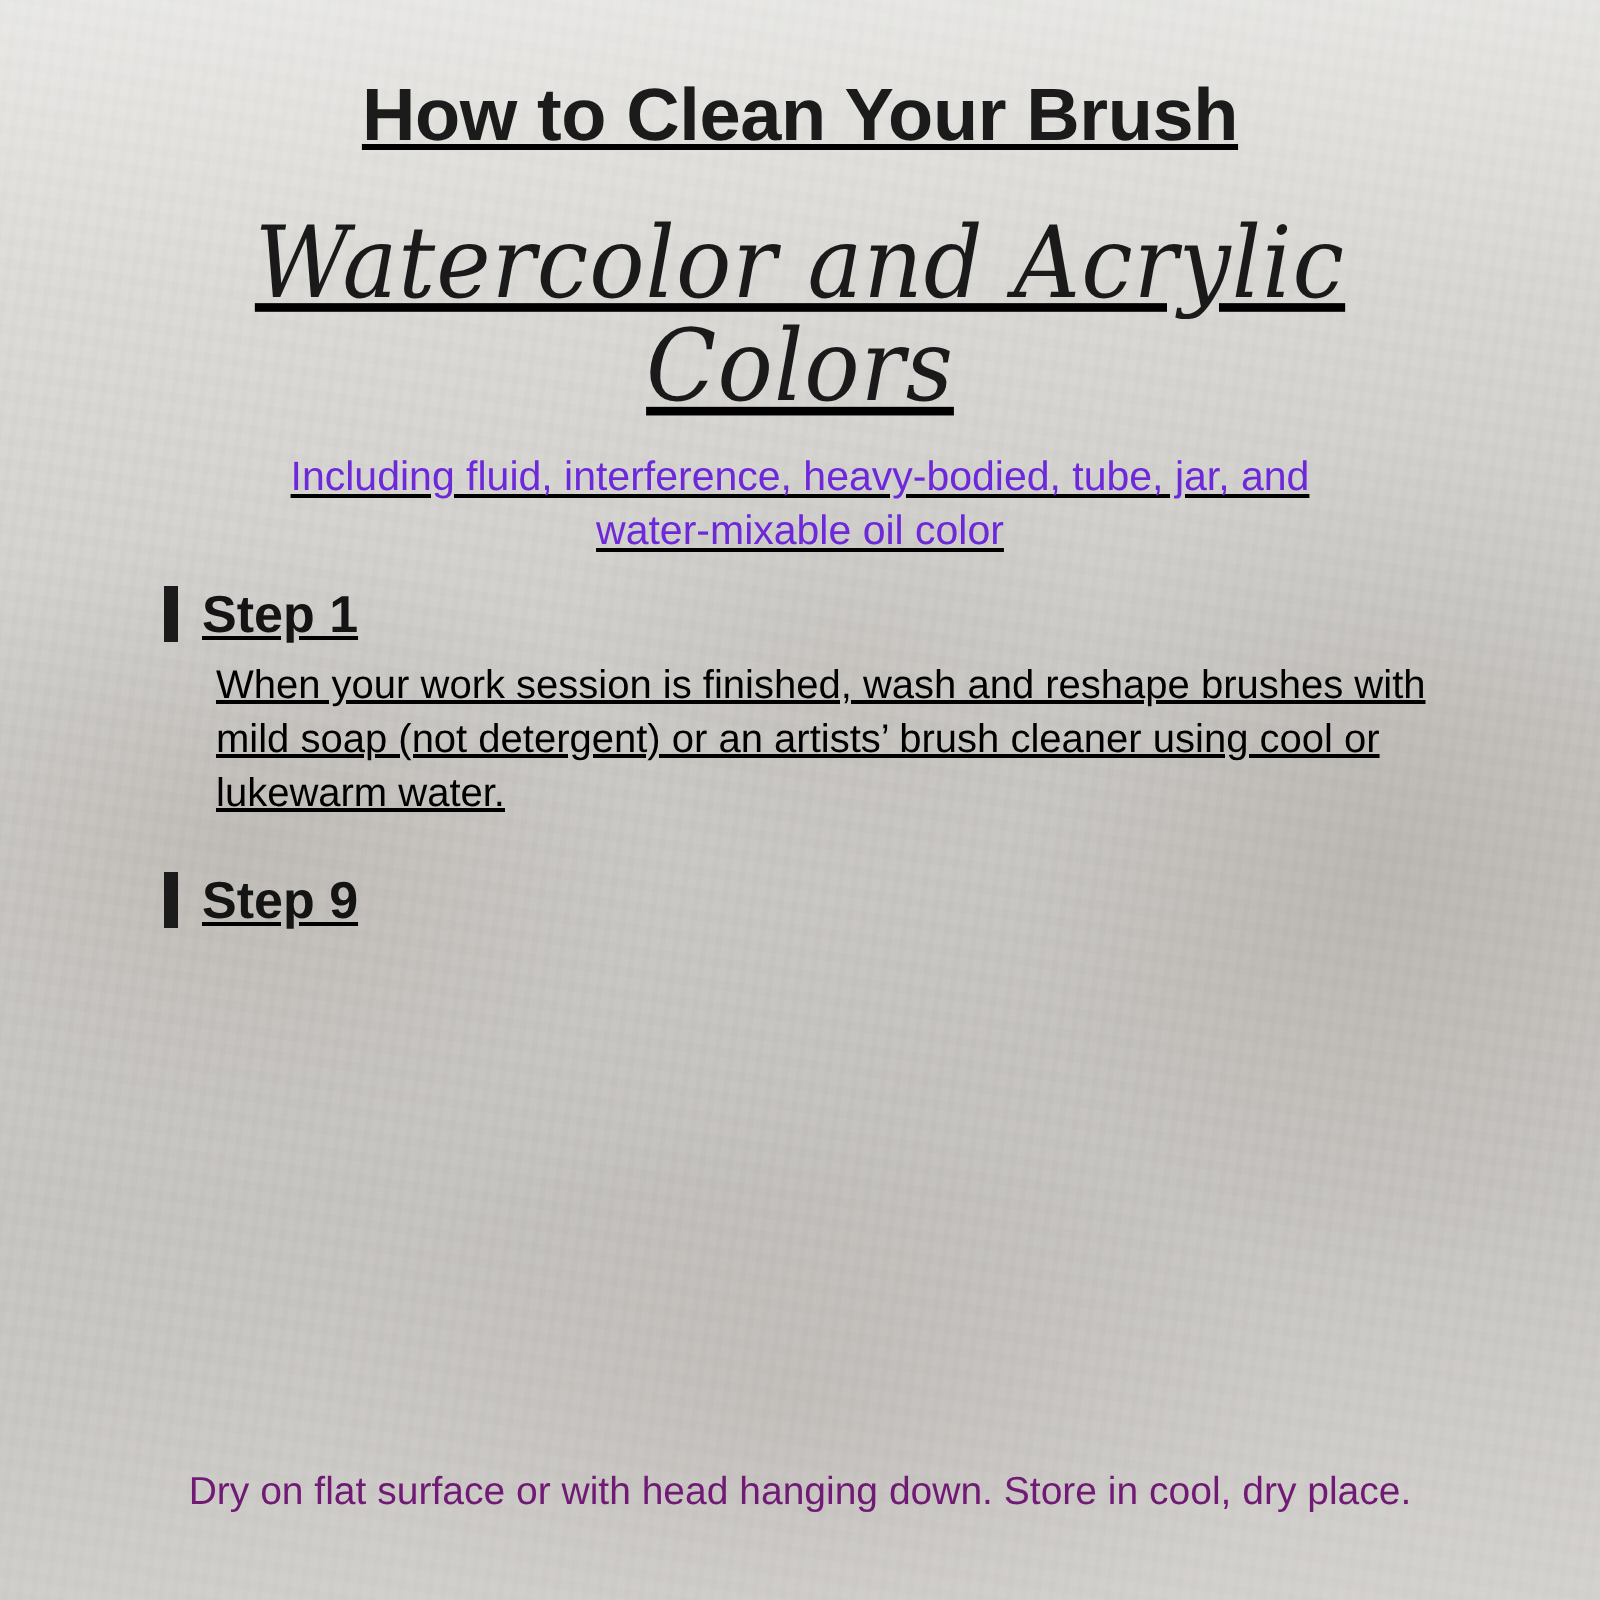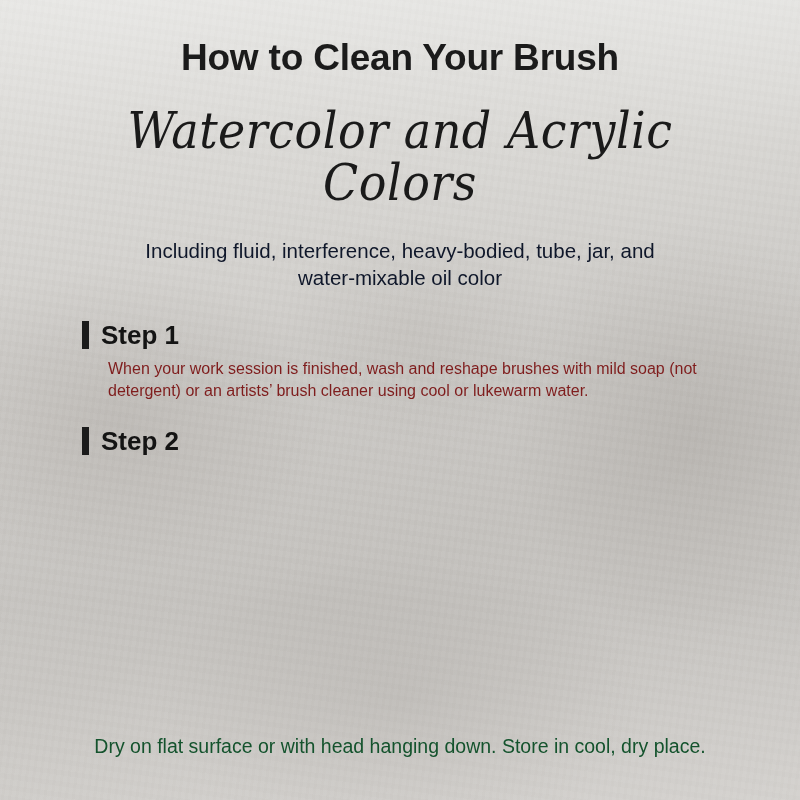--- a/index.html
+++ b/index.html
@@ -13,20 +13,21 @@
     background: #c9c7c4;
     overflow: hidden;
   }
 
   .poster {
     position: relative;
     width: 800px;
     height: 800px;
     overflow: hidden;
     background: #b9b7b3;
+    text-decoration: underline;
   }
 
   
   .bg-art {
     position: absolute;
     inset: 0;
     background:
       radial-gradient(ellipse 300px 220px at 120px 420px, rgba(60,48,38,0.30), rgba(60,48,38,0) 70%),
       radial-gradient(ellipse 260px 300px at 690px 430px, rgba(55,45,36,0.30), rgba(55,45,36,0) 70%),
       radial-gradient(ellipse 340px 200px at 400px 700px, rgba(50,42,34,0.28), rgba(50,42,34,0) 72%),
@@ -72,31 +73,31 @@
     font-style: italic;
     font-size: 46px;
     color: #1a1a1a;
     line-height: 1.05;
     letter-spacing: 0.5px;
     transform: scaleY(1.08);
   }
 
   .subtitle {
     text-align: center;
-    margin-top: 32px;
+    margin-top: 20px;
     font-size: 20.5px;
-    color: #0f172a;
+    color: #6d28d9;
     line-height: 1.32;
     max-width: 560px;
     margin-left: auto;
     margin-right: auto;
   }
 
   .steps {
-    margin-top: 30px;
+    margin-top: 14px;
     padding-left: 26px;
   }
 
   .step {
     margin-bottom: 26px;
   }
   .step:last-child { margin-bottom: 0; }
 
   .step-head {
     display: flex;
@@ -111,34 +112,34 @@
   }
   .step-label {
     font-size: 26px;
     font-weight: bold;
     color: #141414;
     line-height: 1;
   }
   .step-body {
     margin-top: 9px;
     margin-left: 26px;
-    font-size: 16px;
-    color: #7f1d1d;
+    font-size: 20px;
+    color: #000000;
     line-height: 1.33;
     max-width: 640px;
   }
 
   .footnote {
     position: absolute;
     left: 0;
     right: 0;
     bottom: 42px;
     text-align: center;
     font-size: 19.5px;
-    color: #14532d;
+    color: #701a75;
   }
 </style>
 </head>
 <body>
 
 <div class="poster">
   <div class="bg-art"></div>
   <div class="bg-veil"></div>
 
   <div class="content">
@@ -155,21 +156,21 @@
         <div class="step-head">
           <div class="step-bar"></div>
           <div class="step-label">Step 1</div>
         </div>
         <div class="step-body">When your work session is finished, wash and reshape brushes with mild soap (not detergent) or an artists’ brush cleaner using cool or lukewarm water.</div>
       </div>
 
       <div class="step">
         <div class="step-head">
           <div class="step-bar"></div>
-          <div class="step-label">Step 2</div>
+          <div class="step-label">Step 9</div>
         </div>
       </div>
 
       <div class="step">
       </div>
 
     </div>
 
     <div class="footnote">Dry on flat surface or with head hanging down. Store in cool, dry place.</div>
 

